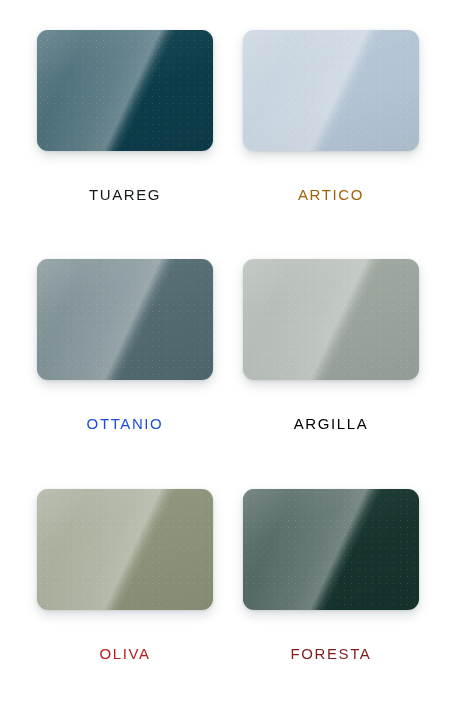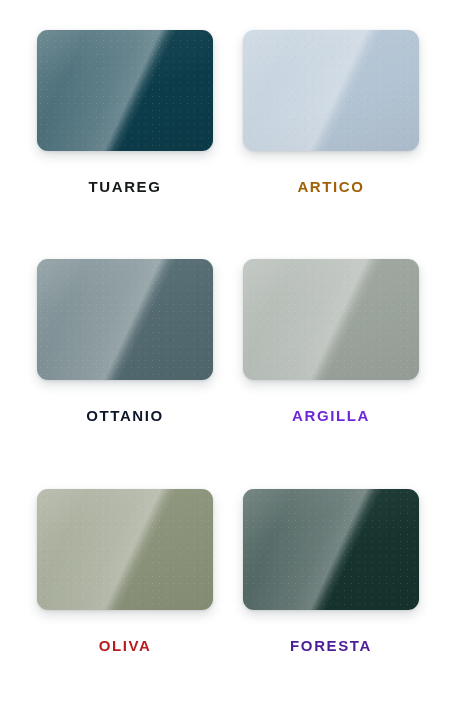--- a/index.html
+++ b/index.html
@@ -87,28 +87,28 @@
     inset: 0;
     background-image:
       radial-gradient(rgba(255,255,255,0.16) 0.6px, transparent 0.7px),
       radial-gradient(rgba(0,0,0,0.07) 0.6px, transparent 0.7px);
     background-size: 7px 7px, 9px 9px;
     background-position: 0 0, 3px 4px;
     opacity: 0.85;
   }
 
   .swatch-label {
-    margin-top: 28px;
+    margin-top: 36px;
     font-size: 15px;
     line-height: 1;
     letter-spacing: 1.6px;
     color: #16191a;
     text-transform: uppercase;
     white-space: nowrap;
-    font-weight: 700;
+    font-weight: 400;
   }
 </style>
 </head>
 <body style="background-color: rgb(255, 255, 255);">
 
 <div id="palette-grid">
 
   <div class="swatch-cell">
     <div class="swatch-chip">
       <div class="chip-base" style="background-color: rgb(12, 60, 74);"></div>
@@ -129,46 +129,46 @@
     <div class="swatch-label" style="color: #a16207;">ARTICO</div>
   </div>
 
   <div class="swatch-cell">
     <div class="swatch-chip">
       <div class="chip-base" style="background-color: rgb(82, 106, 112);"></div>
       <div class="chip-gloss"></div>
       <div class="chip-sheen"></div>
       <div class="chip-texture"></div>
     </div>
-    <div class="swatch-label" style="color: #0f172a;">OTTANIO</div>
+    <div class="swatch-label" style="color: #1d4ed8;">OTTANIO</div>
   </div>
 
   <div class="swatch-cell">
     <div class="swatch-chip">
       <div class="chip-base" style="background-color: rgb(155, 164, 156);"></div>
       <div class="chip-gloss"></div>
       <div class="chip-sheen"></div>
       <div class="chip-texture"></div>
     </div>
-    <div class="swatch-label" style="color: #6d28d9;">ARGILLA</div>
+    <div class="swatch-label" style="color: #000000;">ARGILLA</div>
   </div>
 
   <div class="swatch-cell">
     <div class="swatch-chip">
       <div class="chip-base" style="background-color: rgb(138, 146, 121);"></div>
       <div class="chip-gloss"></div>
       <div class="chip-sheen"></div>
       <div class="chip-texture"></div>
     </div>
     <div class="swatch-label" style="color: #b91c1c;">OLIVA</div>
   </div>
 
   <div class="swatch-cell">
     <div class="swatch-chip">
       <div class="chip-base" style="background-color: rgb(22, 51, 46);"></div>
       <div class="chip-gloss"></div>
       <div class="chip-sheen"></div>
       <div class="chip-texture"></div>
     </div>
-    <div class="swatch-label" style="color: #4c1d95;">FORESTA</div>
+    <div class="swatch-label" style="color: #7f1d1d;">FORESTA</div>
   </div>
 
 </div>
 
 </body></html>

